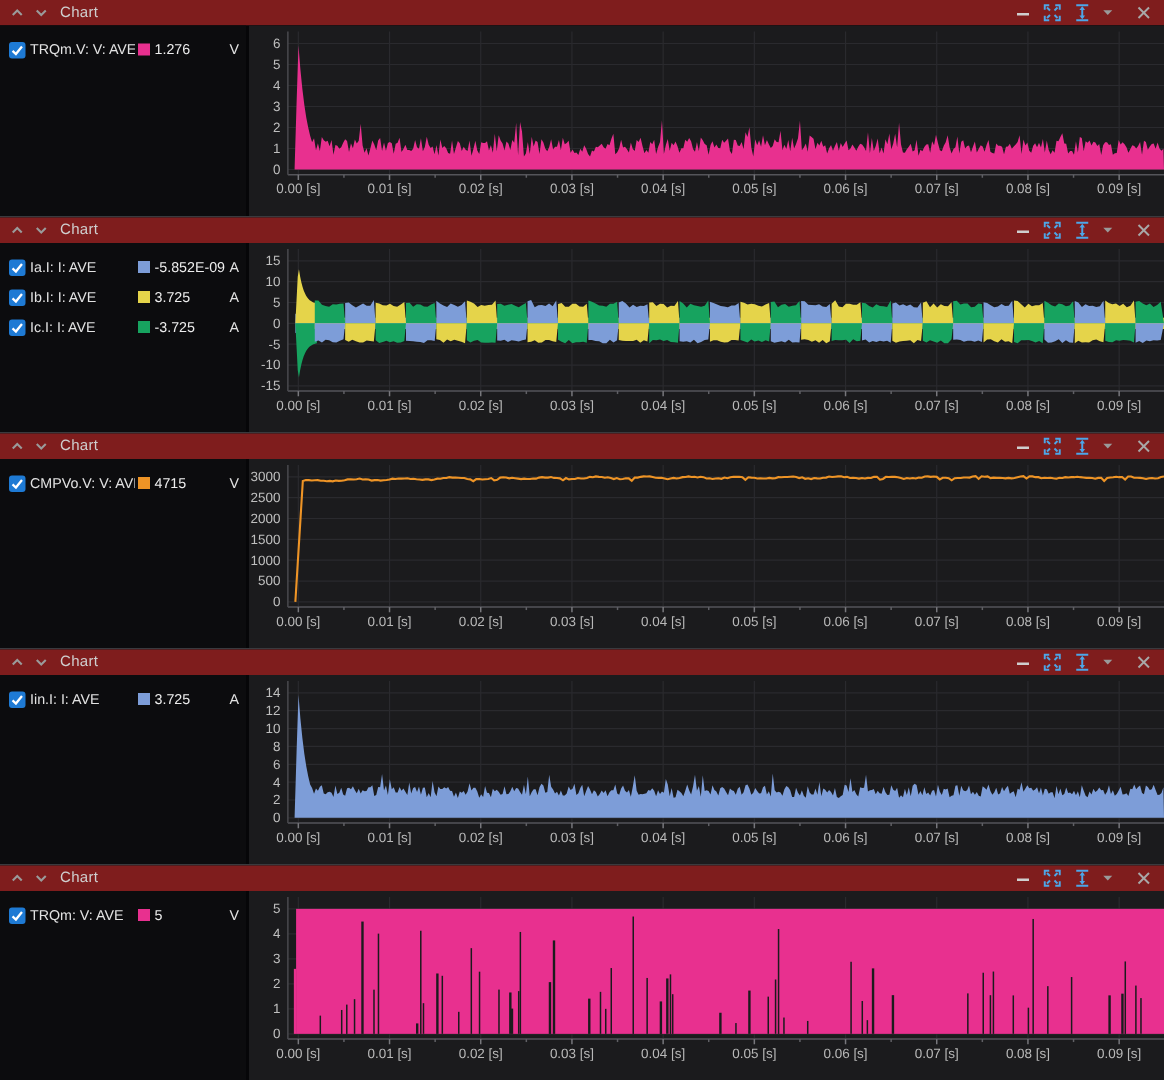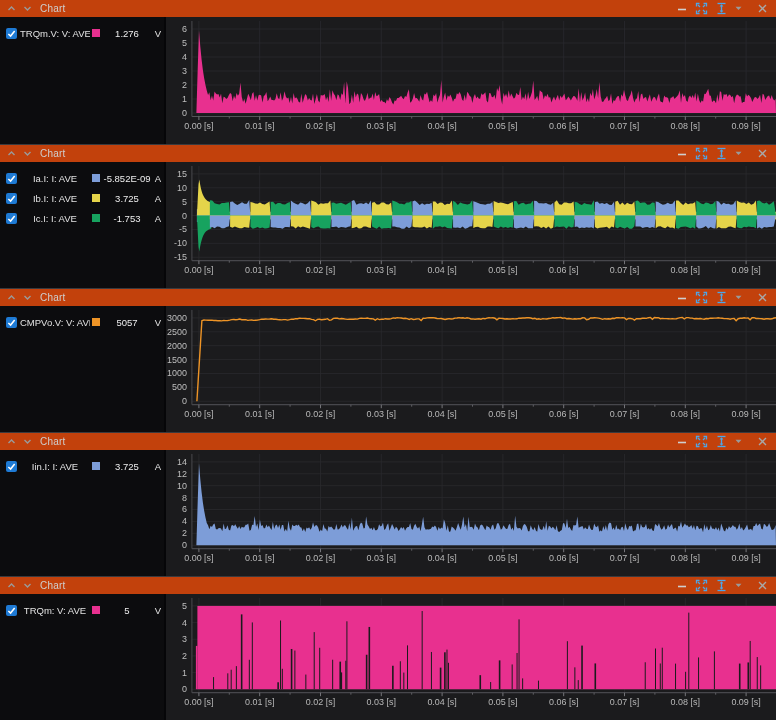--- a/index.html
+++ b/index.html
@@ -1,28 +1,28 @@
 <!DOCTYPE html>
 <html><head>
 <meta charset="utf-8">
 <style>
   html,body{margin:0;padding:0;background:#060608;width:776px;height:720px;overflow:hidden;
     font-family:"Liberation Sans",sans-serif;-webkit-font-smoothing:antialiased;}
   #app{width:776px;height:720px;display:flex;flex-direction:column;}
   .panel{height:144px;display:flex;flex-direction:column;border-top:1px solid #3A3A3E;box-sizing:border-box;}
   .panel:first-child{border-top:none;}
-  .header{flex:0 0 17px;background:#c2410c;display:flex;align-items:center;padding:0 5px;gap:3px;}
+  .header{flex:0 0 17px;background:#7f1d1d;display:flex;align-items:center;padding:0 5px;gap:3px;}
   .chev{width:13px;height:13px;display:flex;align-items:center;justify-content:center;cursor:pointer;}
   .title{color:#CFCFCF;font-size:10px;margin-left:3px;letter-spacing:.2px;}
   .spacer{flex:1;}
   .hbtn{width:17px;height:14px;display:flex;align-items:center;justify-content:center;cursor:pointer;}
   .hbtn.close{margin-left:8px;}
   .body{flex:1;display:flex;gap:2px;min-height:0;background:#060608;}
   .legend{width:164px;background:#0C0C0E;box-sizing:border-box;padding:6px 0 0 6px;}
-  .lrow{display:grid;grid-template-columns:12px 70px 9px 48px 10px;column-gap:2px;align-items:center;height:20px;text-align:center;}
+  .lrow{display:grid;grid-template-columns:12px 70px 9px 48px 10px;column-gap:2px;align-items:center;height:20px;}
   .cb{width:11px;height:11px;background:#1E7AD4;border-radius:2px;display:flex;align-items:center;justify-content:center;cursor:pointer;}
   .lname{color:#E2E2E2;font-size:9.5px;white-space:nowrap;overflow:hidden;}
   .swatch{width:8px;height:8px;}
   .lval{color:#EDEDED;font-size:9.5px;white-space:nowrap;}
   .lunit{color:#E2E2E2;font-size:9.5px;}
   .chart{flex:1;background:#1B1B1D;min-width:0;}
   .chart svg{display:block;width:100%;height:100%;}
 </style>
 </head>
 <body>
@@ -250,21 +250,21 @@
   </div>
 
   <div class="lrow">
     <span class="cb">
       <svg width="9" height="9" viewBox="0 0 10 10">
                 <polyline points="1.5,5.5 4,7.8 8.5,2.2" fill="none" stroke="#FFFFFF" stroke-width="1.7"></polyline>
               </svg>
     </span>
     <span class="lname">Ic.I: I: AVE</span>
     <span class="swatch" style="background: rgb(23, 163, 95);"></span>
-    <span class="lval">-1.753</span>
+    <span class="lval">-3.725</span>
     <span class="lunit">A</span>
   </div>
 </div>
       <div class="chart">
           <svg viewBox="0 0 612 127" preserveAspectRatio="none">
             <g>
               <line x1="26" y1="96" x2="612" y2="96" stroke="#2A2A2E" stroke-width="0.8"></line>
               <line x1="26" y1="82" x2="612" y2="82" stroke="#2A2A2E" stroke-width="0.8"></line>
               <line x1="26" y1="68" x2="612" y2="68" stroke="#2A2A2E" stroke-width="0.8"></line>
               <line x1="26" y1="54" x2="612" y2="54" stroke="#2A2A2E" stroke-width="0.8"></line>
@@ -475,21 +475,21 @@
     <div class="body">
       <div class="legend">
   <div class="lrow">
     <span class="cb">
       <svg width="9" height="9" viewBox="0 0 10 10">
                 <polyline points="1.5,5.5 4,7.8 8.5,2.2" fill="none" stroke="#FFFFFF" stroke-width="1.7"></polyline>
               </svg>
     </span>
     <span class="lname">CMPVo.V: V: AVE</span>
     <span class="swatch" style="background: rgb(238, 148, 38);"></span>
-    <span class="lval">5057</span>
+    <span class="lval">4715</span>
     <span class="lunit">V</span>
   </div>
 </div>
       <div class="chart">
           <svg viewBox="0 0 612 127" preserveAspectRatio="none">
             <g>
               <line x1="26" y1="96" x2="612" y2="96" stroke="#2A2A2E" stroke-width="0.8"></line>
               <line x1="26" y1="82" x2="612" y2="82" stroke="#2A2A2E" stroke-width="0.8"></line>
               <line x1="26" y1="68" x2="612" y2="68" stroke="#2A2A2E" stroke-width="0.8"></line>
               <line x1="26" y1="54" x2="612" y2="54" stroke="#2A2A2E" stroke-width="0.8"></line>

